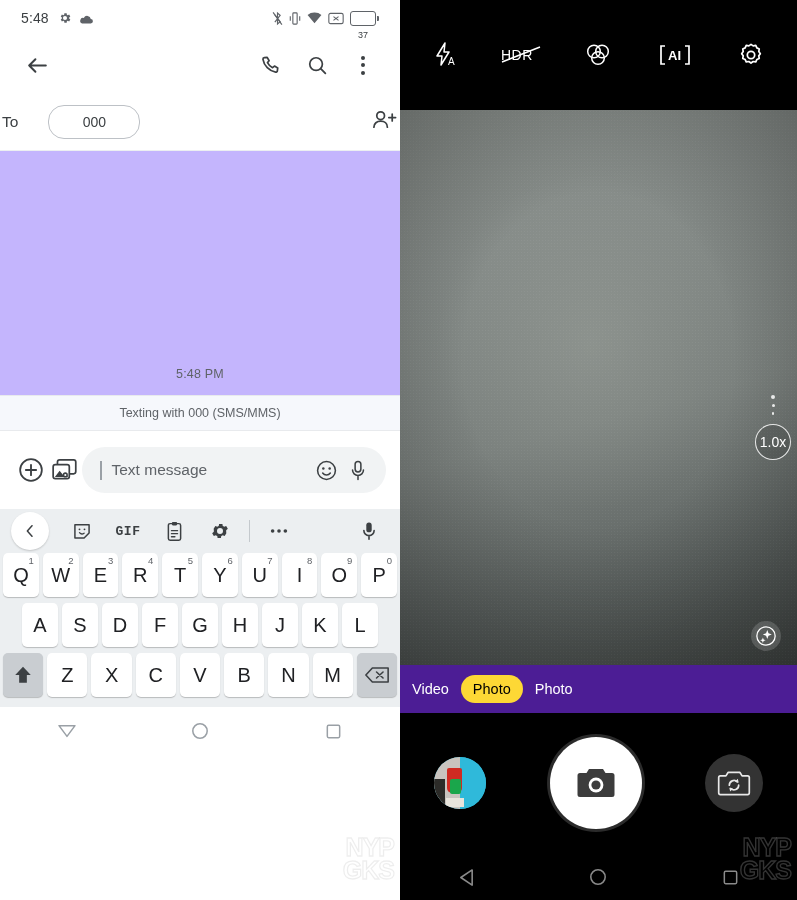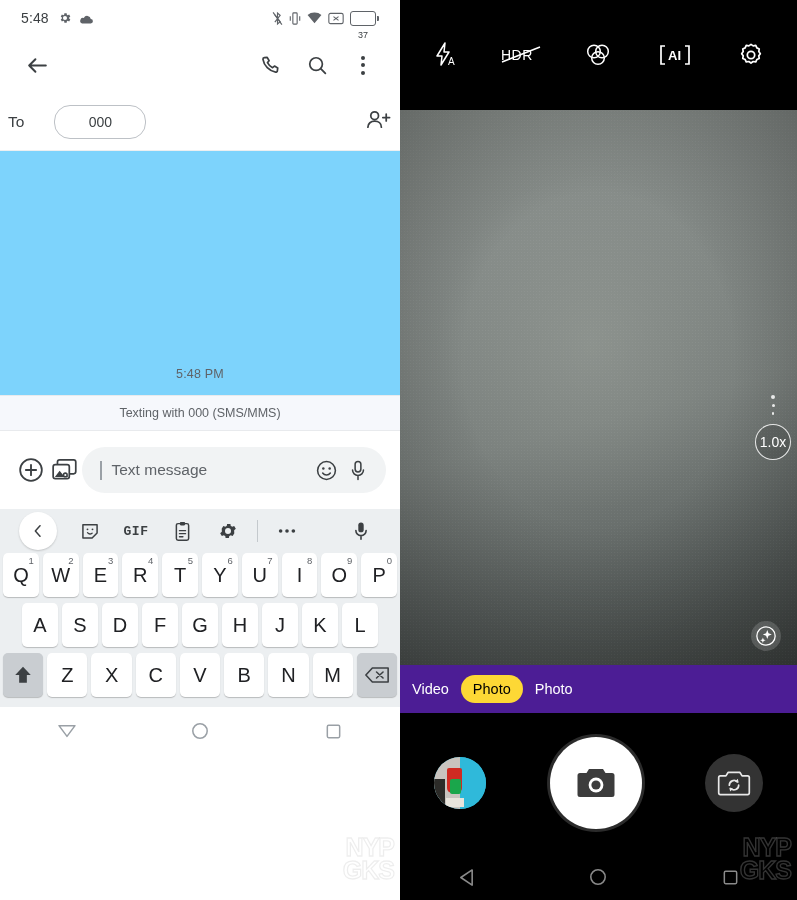--- a/index.html
+++ b/index.html
@@ -18,41 +18,41 @@
   .batt-body{width:24px;height:13px;border:1.5px solid #5f6368;border-radius:3px;display:flex;align-items:center;justify-content:center;}
   .batt-num{font-size:9px;color:#3c4043;line-height:1;margin-top:35px;}
   .batt-tip{width:2px;height:5px;background:#5f6368;border-radius:0 1px 1px 0;margin-left:1px;}
 
   .appbar{height:58px;display:flex;align-items:center;padding:0 14px;}
   .appbar .spacer{flex:1;}
   .appbar .act{width:46px;height:46px;display:flex;align-items:center;justify-content:center;}
   .dots3{display:flex;flex-direction:column;gap:3.5px;align-items:center;}
   .dots3 i{display:block;width:4px;height:4px;border-radius:50%;background:#3c4043;}
 
-  .torow{height:56px;display:flex;align-items:center;padding:0 8px;border-bottom:1px solid #eceff1;}
+  .torow{height:56px;display:flex;align-items:center;padding:0 2px;border-bottom:1px solid #eceff1;}
   .to-label{font-size:15.5px;color:#3c4043;}
   .chip{margin-left:30px;min-width:58px;height:32px;border:1px solid #bdc1c6;border-radius:16px;
         display:flex;align-items:center;justify-content:center;padding:0 16px;font-size:14px;color:#3c4043;}
   .torow .spacer{flex:1;}
 
-  .thread{height:244px;background:#7dd3fc;position:relative;}
+  .thread{height:244px;background:#c4b5fd;position:relative;}
   .ts{position:absolute;left:0;right:0;bottom:14px;text-align:center;font-size:12.5px;color:#5f6368;letter-spacing:.2px;}
 
   .banner{height:34px;background:#f6f8fc;border-top:1px solid #e8eaed;border-bottom:1px solid #e8eaed;
           display:flex;align-items:center;justify-content:center;font-size:12.5px;color:#5f6368;}
 
   .composer{height:78px;display:flex;align-items:center;padding:0 14px;background:#fff;}
   .comp-ico{width:34px;height:34px;display:flex;align-items:center;justify-content:center;flex:0 0 auto;}
   .inputpill{flex:1;height:46px;background:#f1f3f4;border-radius:23px;display:flex;align-items:center;padding:0 18px;gap:10px;}
   .caret{width:1.5px;height:19px;background:#9aa0a6;}
   .placeholder{flex:1;font-size:15.5px;color:#5f6368;}
 
   
   .kb{background:#eceff1;padding:0 0 4px;}
-  .kb-tools{height:44px;display:flex;align-items:center;padding:0 16px;gap:0;}
+  .kb-tools{height:44px;display:flex;align-items:center;padding:0 8px;gap:0;}
   .kb-tool{width:46px;height:38px;display:flex;align-items:center;justify-content:center;}
   .kb-tool.first{width:38px;height:38px;border-radius:50%;background:#fff;margin-right:10px;margin-left:3px;
                  box-shadow:0 1px 2px rgba(0,0,0,.18);}
   .kb-gif{font-size:13px;font-weight:bold;color:#3c4043;letter-spacing:.5px;font-family:"Liberation Mono",monospace;}
   .kb-div{width:1px;height:22px;background:#c4c9cd;margin:0 6px;}
   .kb-tools .flexgap{flex:1;}
 
   .krow{display:flex;justify-content:center;gap:4px;margin-bottom:6px;padding:0 3px;}
   .key{position:relative;background:#fff;border-radius:5px;height:44px;flex:1;min-width:0;
        display:flex;align-items:center;justify-content:center;font-size:20px;color:#202124;

